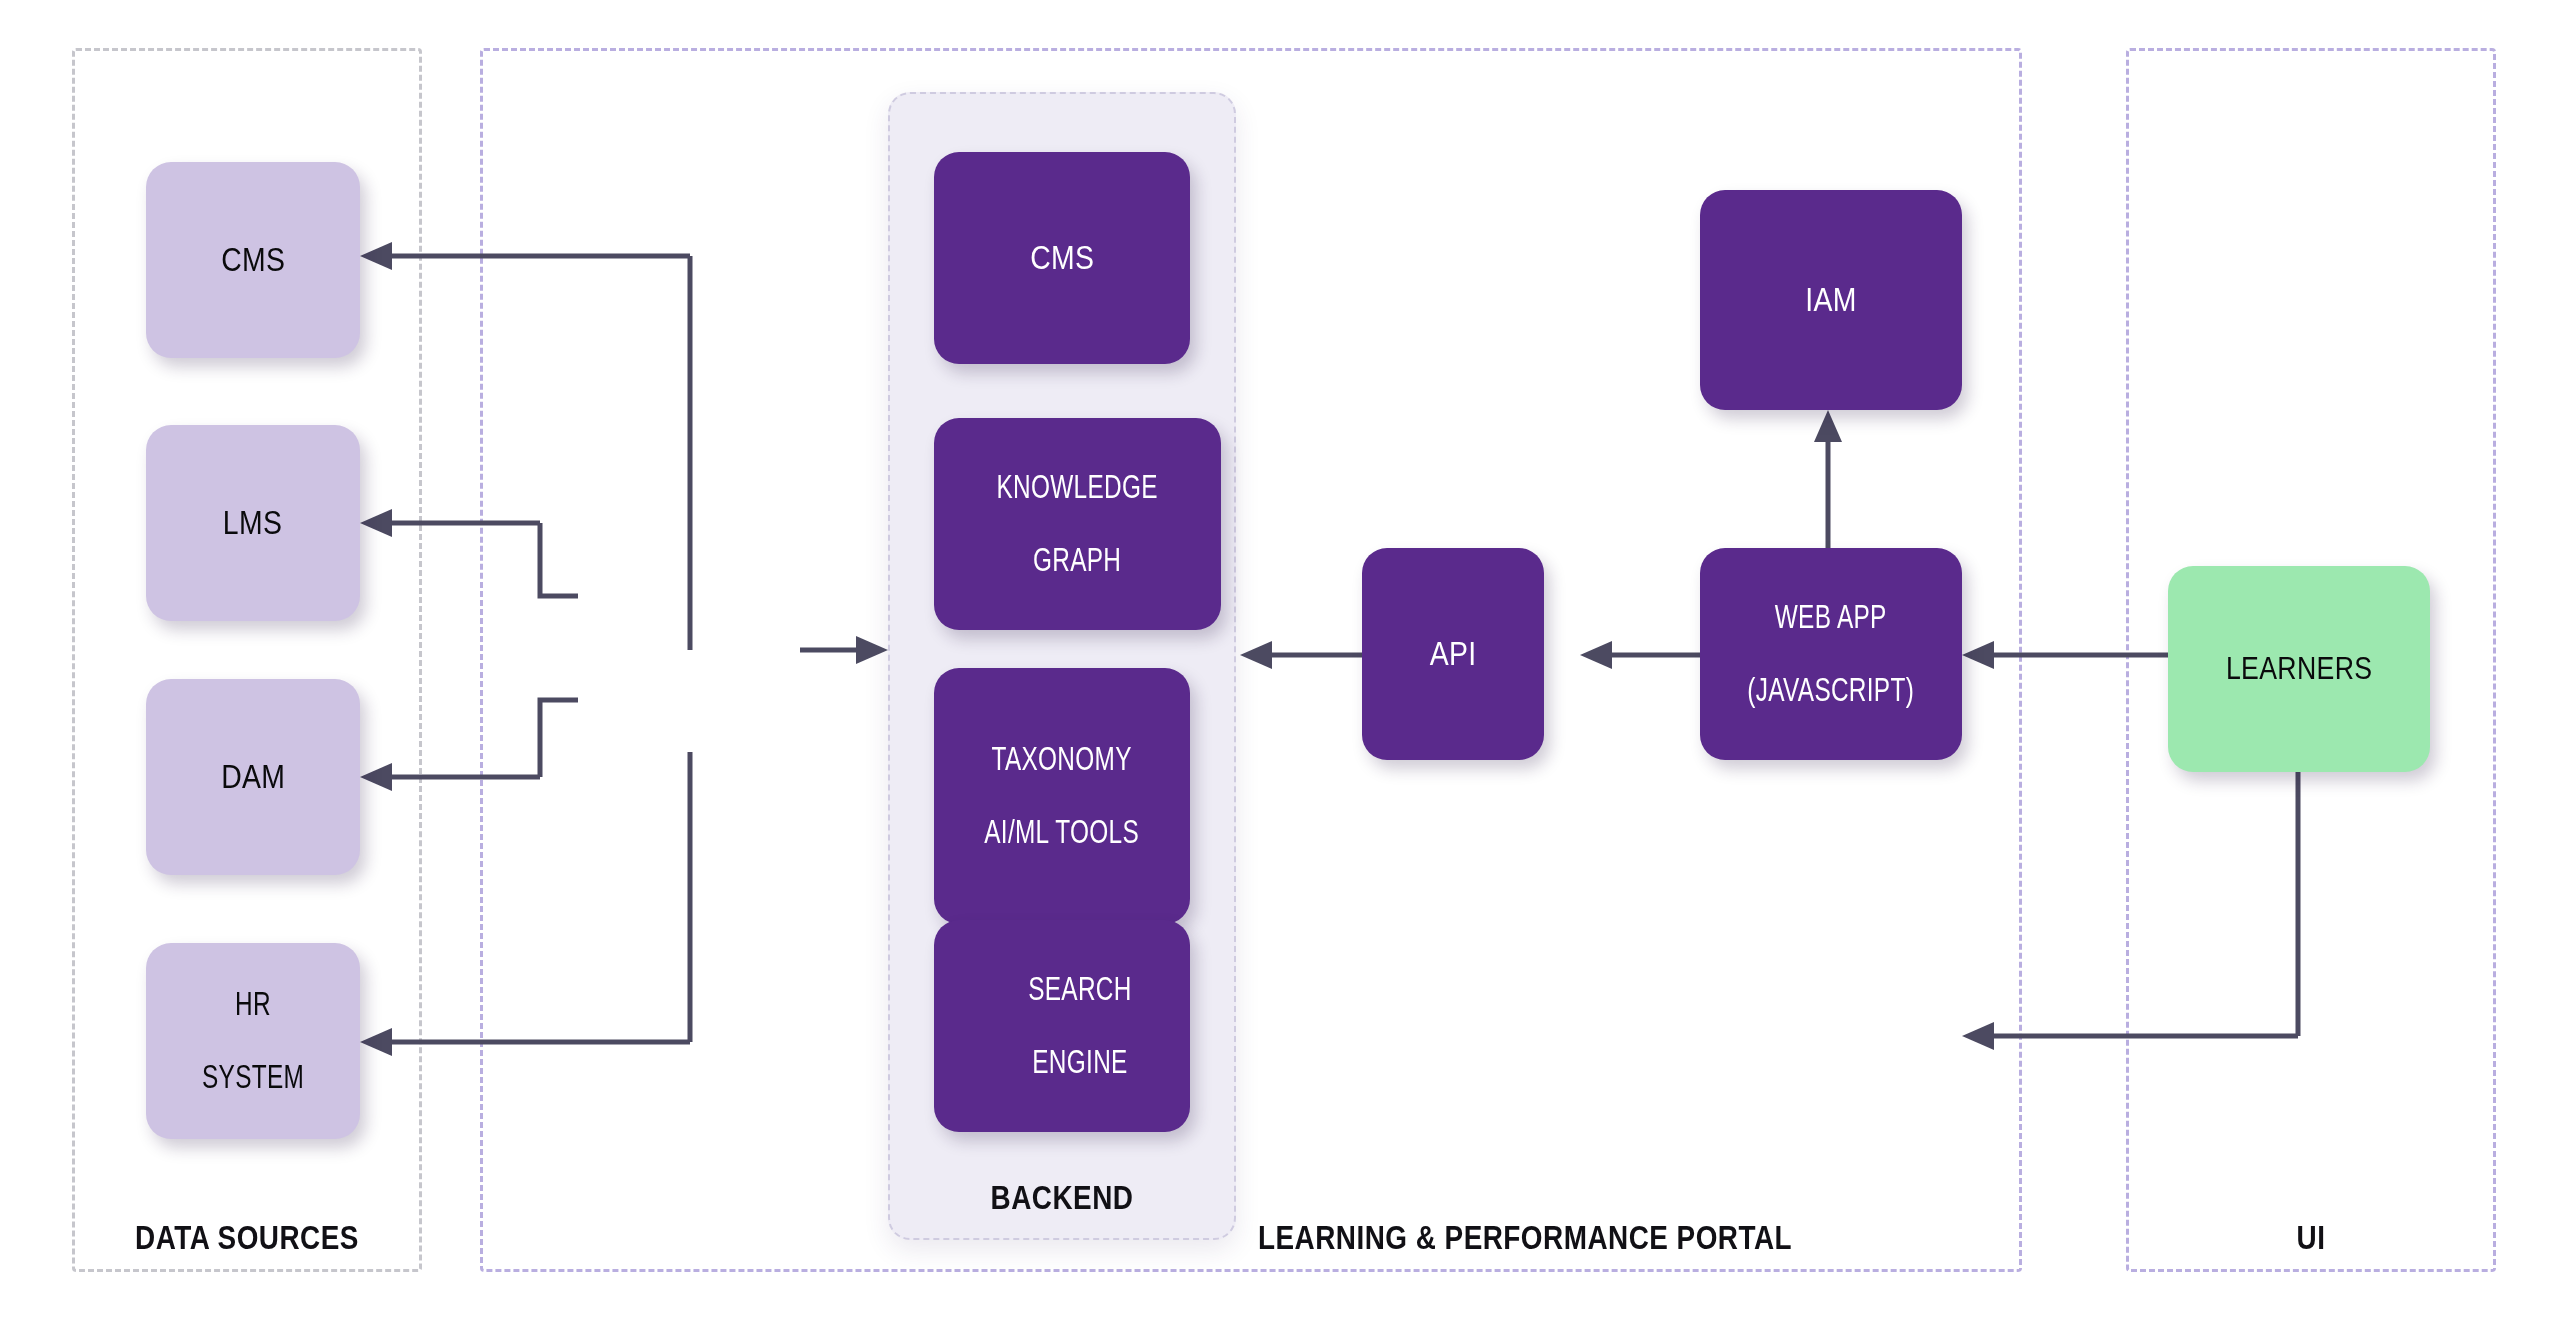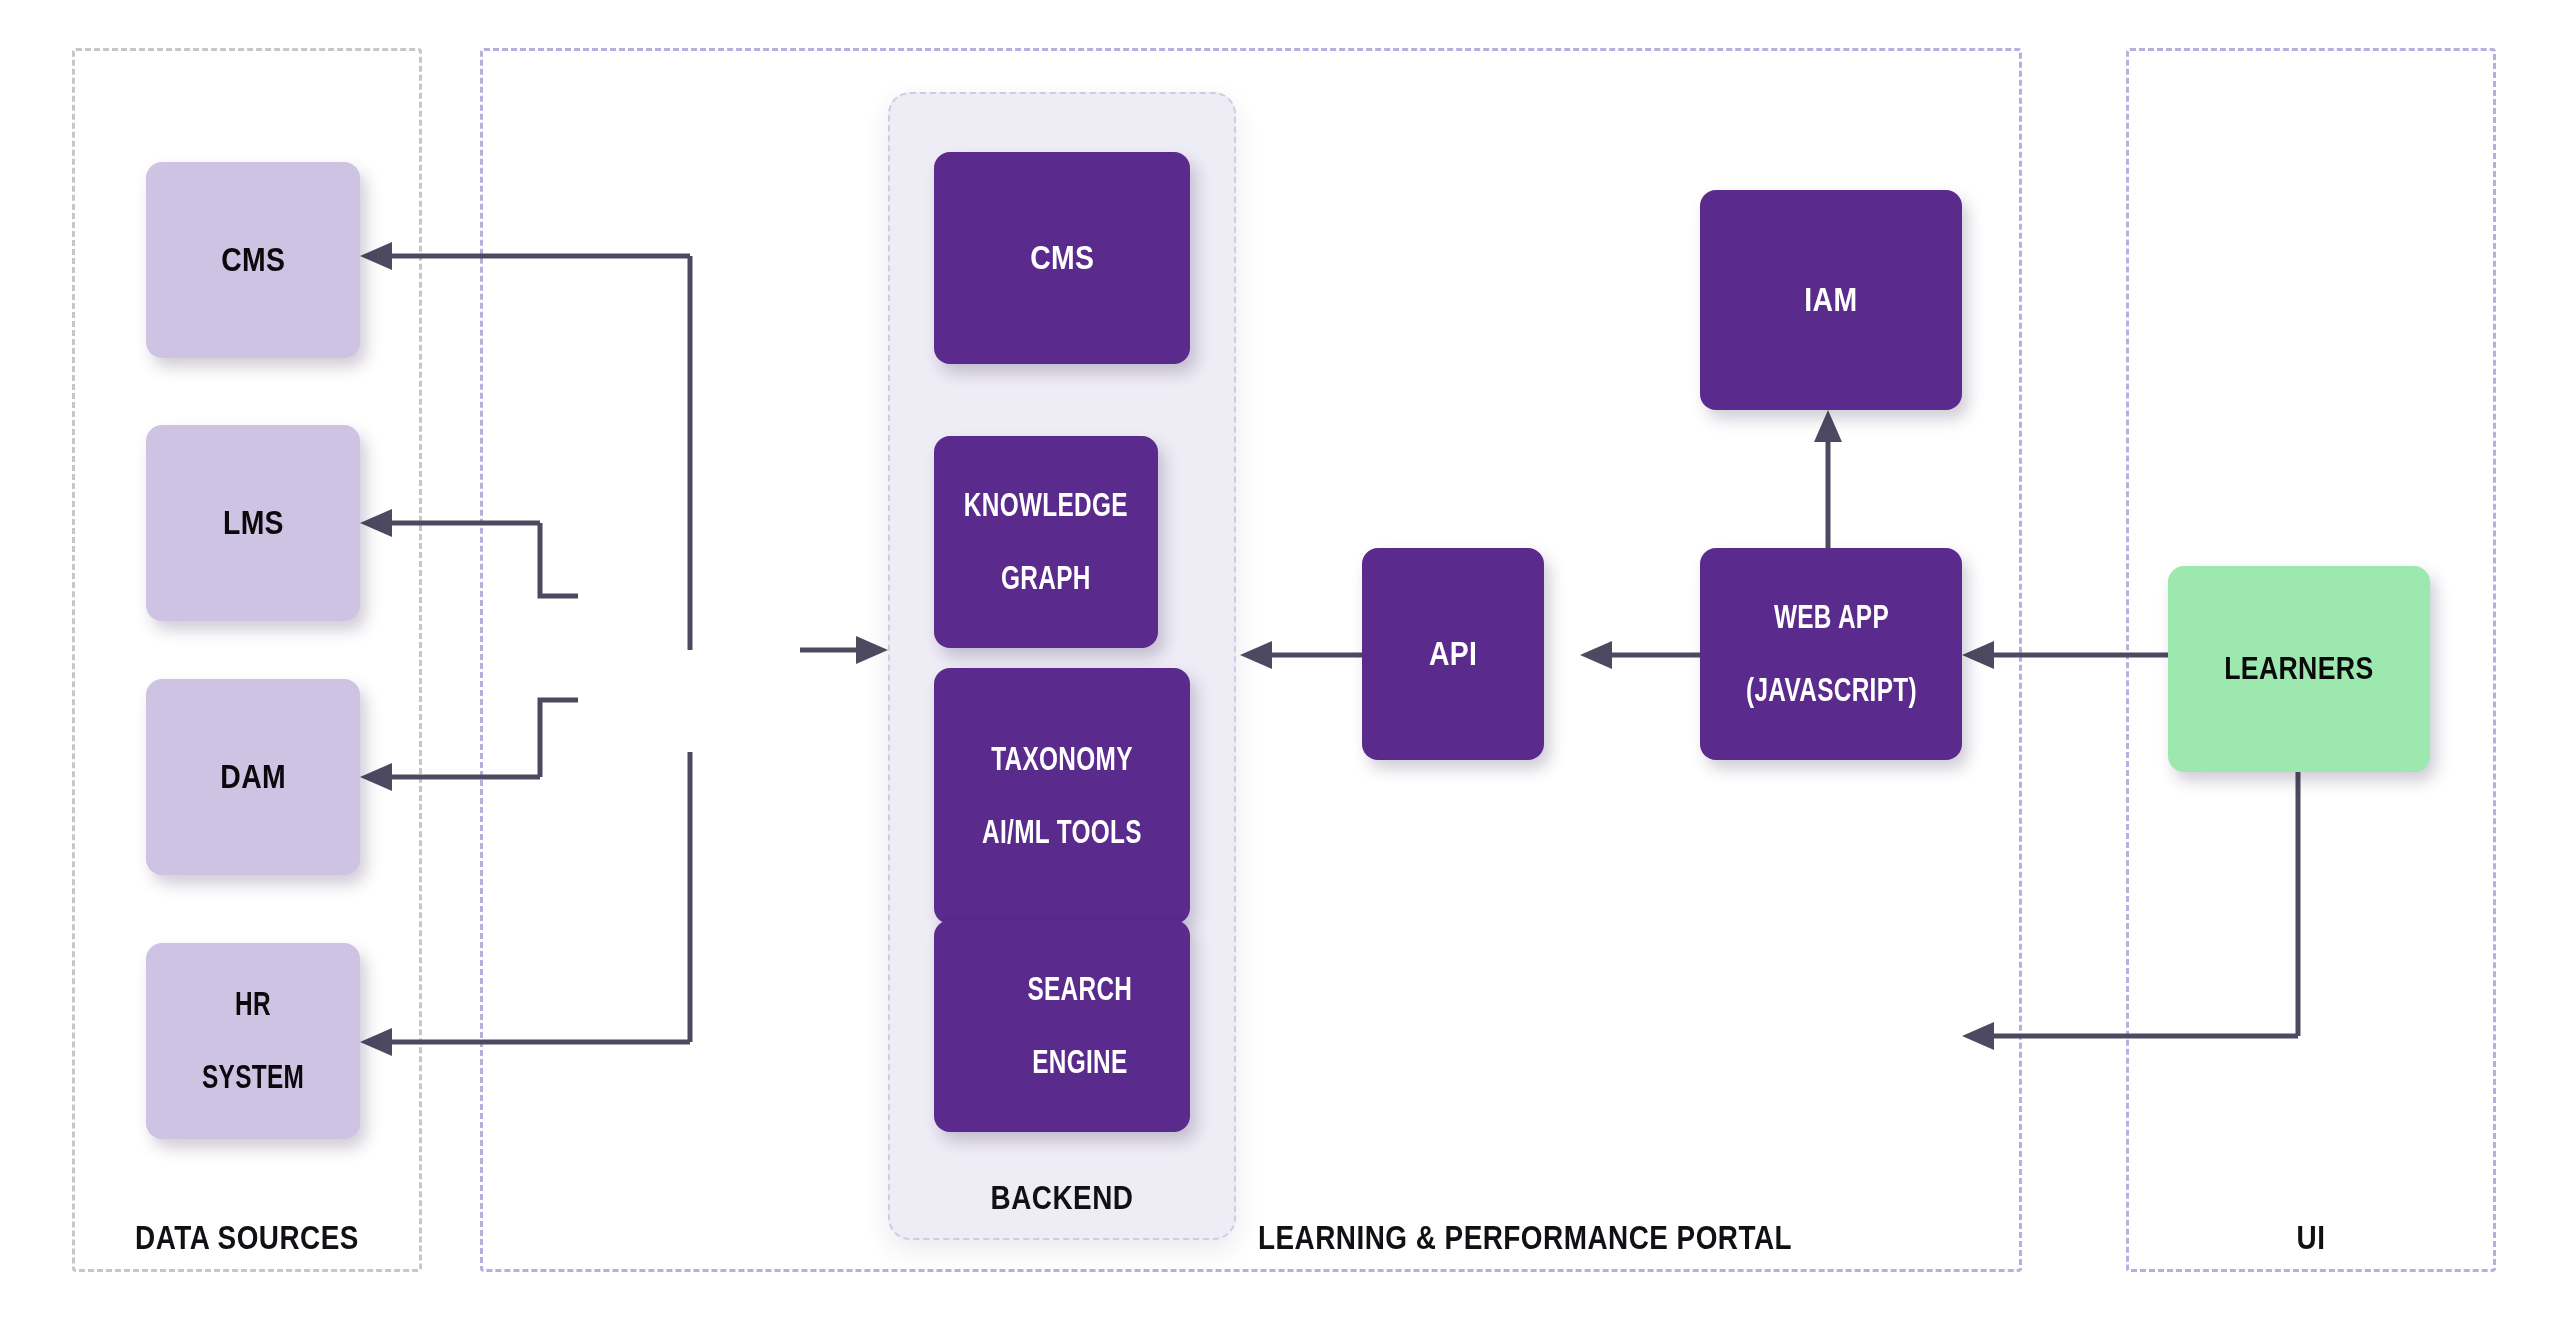--- a/index.html
+++ b/index.html
@@ -39,26 +39,26 @@
     border:2px dashed #cfcbe0;
     border-radius:22px;
     box-sizing:border-box;
     box-shadow:0 10px 26px rgba(60,40,100,.10);
   }
 
   
   .node{
     position:absolute;
     box-sizing:border-box;
-    border-radius:16px;
+    border-radius:25px;
     display:flex;
     align-items:center;
     justify-content:center;
     text-align:center;
-    font-weight:700;
+    font-weight:400;
     letter-spacing:.4px;
     line-height:1.12;
     box-shadow:6px 9px 16px rgba(40,25,70,.22);
     user-select:none;
   }
   .node span{transform:scaleX(.86);transform-origin:center center;display:block;}
   .node.purple{background:#5a2a8c;color:#ffffff;font-size:33px;}
   .node.lilac {background:#cec3e3;color:#0a0a0c;font-size:33px;}
   .node.green {background:#9ce8af;color:#0a0a0c;font-size:31px;}
 
@@ -159,21 +159,21 @@
       <span>HR</span><br>
       <span>SYSTEM</span>
     </span>
   </div>
 
 
   <div class="node purple" style="left:934px;top:152px;width:256px;height:212px;">
     <span>CMS</span>
   </div>
 
-  <div class="node purple" style="left:934px;top:436px;width:224px;height:212px;">
+  <div class="node purple" style="left:934px;top:418px;width:287px;height:212px;">
     <span>
       <span>KNOWLEDGE</span><br>
       <span>GRAPH</span>
     </span>
   </div>
 
   <div class="node purple" style="left:934px;top:668px;width:256px;height:256px;">
     <span>
       <span>TAXONOMY</span><br>
       <span>AI/ML TOOLS</span>

